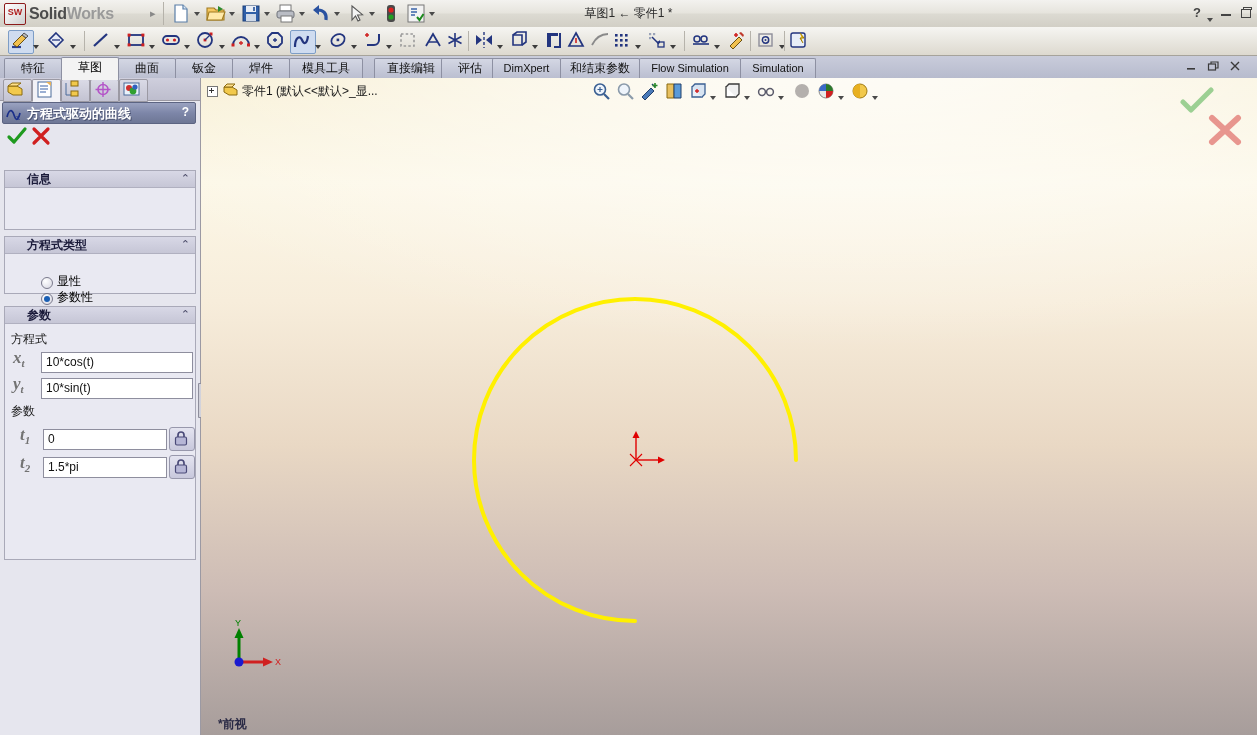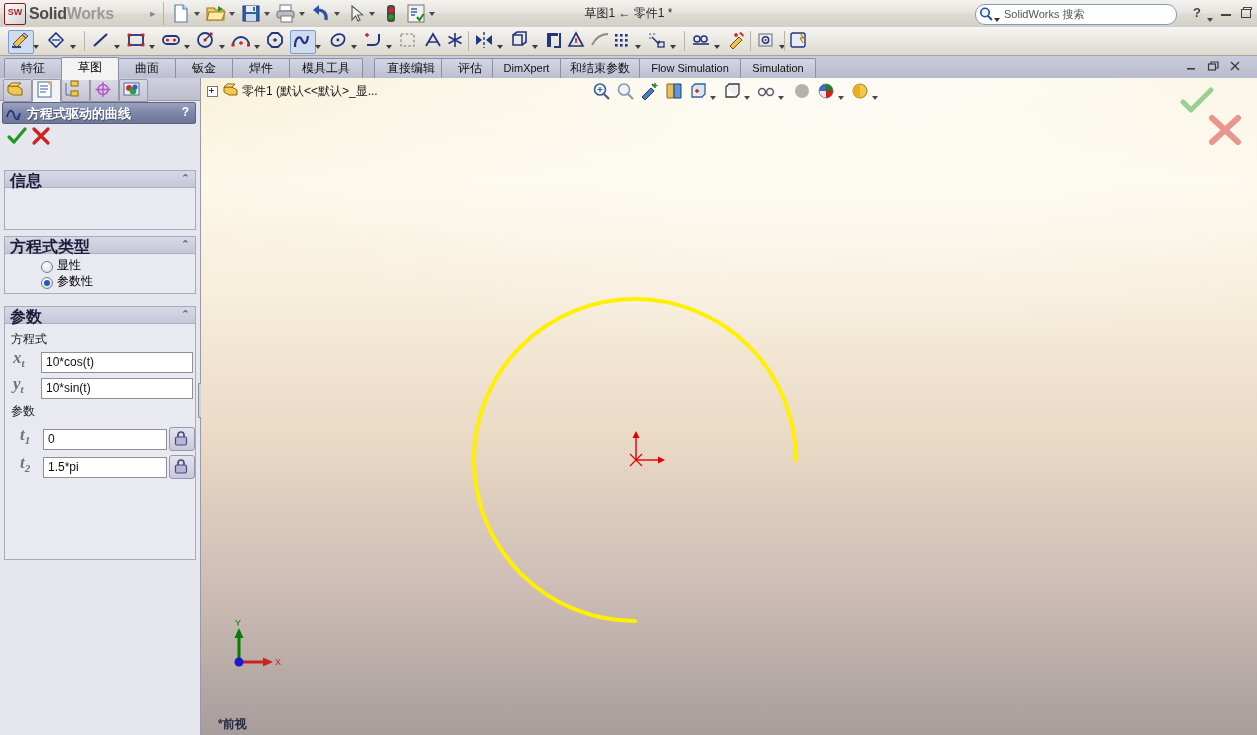--- a/index.html
+++ b/index.html
@@ -83,21 +83,21 @@
     border:1px solid #5c6482;border-radius:2px;}
   .pmhead-title{position:absolute;left:24px;top:2px;font-size:13px;font-weight:bold;color:#fff;
      text-shadow:1px 1px 0 #4a5270;}
   .pmhead-q{position:absolute;right:6px;top:2px;font-size:12px;font-weight:bold;color:#fff;}
   .pm-ok{position:absolute;left:6px;top:48px;width:22px;height:20px;}
   .pm-cancel{position:absolute;left:30px;top:48px;width:22px;height:20px;}
 
   .group{position:absolute;left:4px;width:190px;background:#e9e9f2;border:1px solid #a9a9b8;}
   .grouphdr{position:relative;height:16px;background:linear-gradient(to bottom,#d8d8e6 0%,#c6c6d6 100%);
      border-bottom:1px solid #b0b0c0;}
-  .grouphdr .gt{position:absolute;left:5px;top:0px;font-size:16px;font-weight:bold;color:#1b1b3a;}
+  .grouphdr .gt{position:absolute;left:22px;top:0px;font-size:12px;font-weight:bold;color:#1b1b3a;}
   .grouphdr .gchev{position:absolute;right:5px;top:1px;font-size:11px;color:#4a4a68;}
   .infobox{margin:5px;background:#ffff99;border:1px solid #c9c98a;padding:3px 4px;
      font-size:12px;line-height:15px;color:#000;}
   .radio-row{position:relative;height:16px;}
   .radio{position:absolute;left:36px;top:3px;width:10px;height:10px;border:1px solid #7a7a8c;
      border-radius:50%;background:radial-gradient(circle at 35% 30%,#fff 0%,#e2e2ea 70%);}
   .radio.on:after{content:"";position:absolute;left:2px;top:2px;width:6px;height:6px;border-radius:50%;background:#1a5fb4;}
   .radio-lbl{position:absolute;left:52px;top:-1px;font-size:12px;}
   .sublabel{position:absolute;font-size:12px;color:#222;}
   .vfield{position:absolute;height:19px;background:#fff;border:1px solid #8e8e9e;}
@@ -212,30 +212,20 @@
 
     <div class="ticon" style="left:405px;">
       <svg width="22" height="21" viewBox="0 0 22 21">
           <rect x="3" y="2" width="16" height="17" fill="#f2f2f2" stroke="#777"></rect>
           <path d="M6 6h6M6 9h6M6 12h4" stroke="#3a63a8" stroke-width="1.4"></path>
           <path d="M12 14l2.5 3 4-6" stroke="#1d8a1d" stroke-width="2" fill="none"></path>
         </svg>
     </div>
     <div class="tdrop" style="left:427px;"></div>
 
-    <div class="searchbox">
-      <div class="search-icon">
-        <svg width="16" height="16" viewBox="0 0 16 16">
-            <circle cx="7" cy="6.5" r="4.2" fill="#eaf2fb" stroke="#24508f" stroke-width="1.6"></circle>
-            <path d="M10 10l4 4" stroke="#24508f" stroke-width="2"></path>
-          </svg>
-      </div>
-      <div class="search-caret"></div>
-      <div class="search-ph">SolidWorks 搜索</div>
-    </div>
     <div class="help-q">?</div>
     <div class="help-caret"></div>
     <div class="win-min"></div>
     <div class="win-res"></div>
   </div>
 
   <div class="cmdbar">
     <div class="cbtn sel" style="left:8px;">
       <svg width="22" height="20" viewBox="0 0 22 20">
           <path d="M3 16h9" stroke="#2a3f8f" stroke-width="2.2"></path>
@@ -530,21 +520,21 @@
         <span class="gt">信息</span>
         <span class="gchev">⌃</span>
       </div>
     </div>
 
     <div class="group" style="top:158px;height:56px;">
       <div class="grouphdr">
         <span class="gt">方程式类型</span>
         <span class="gchev">⌃</span>
       </div>
-      <div style="position:relative;height:36px;margin-top:4px;">
+      <div style="position:relative;height:36px;margin-top:20px;">
         <div class="radio-row">
           <span class="radio"></span>
           <span class="radio-lbl">显性</span>
         </div>
         <div class="radio-row">
           <span class="radio on"></span>
           <span class="radio-lbl">参数性</span>
         </div>
       </div>
     </div>

